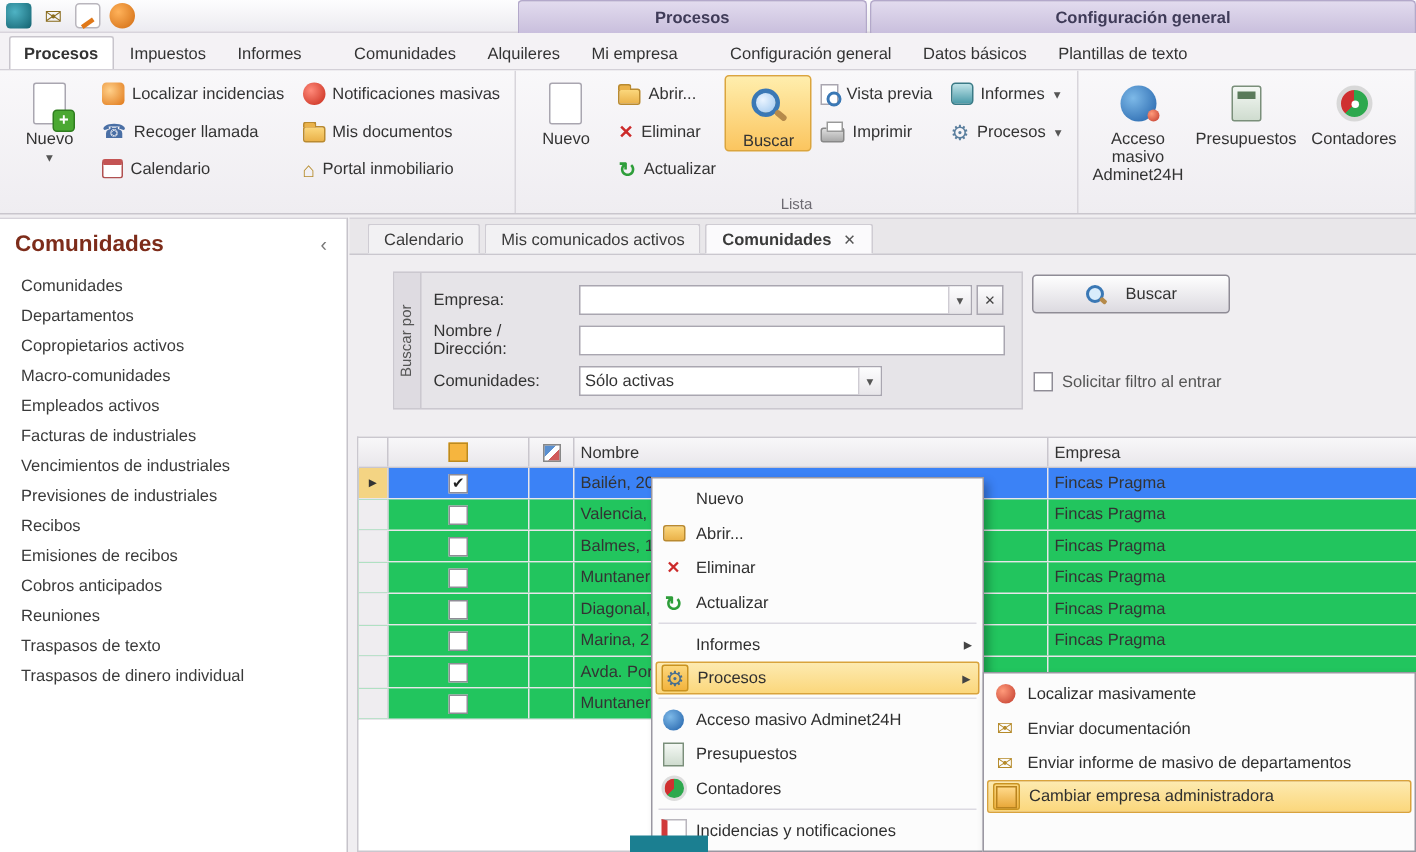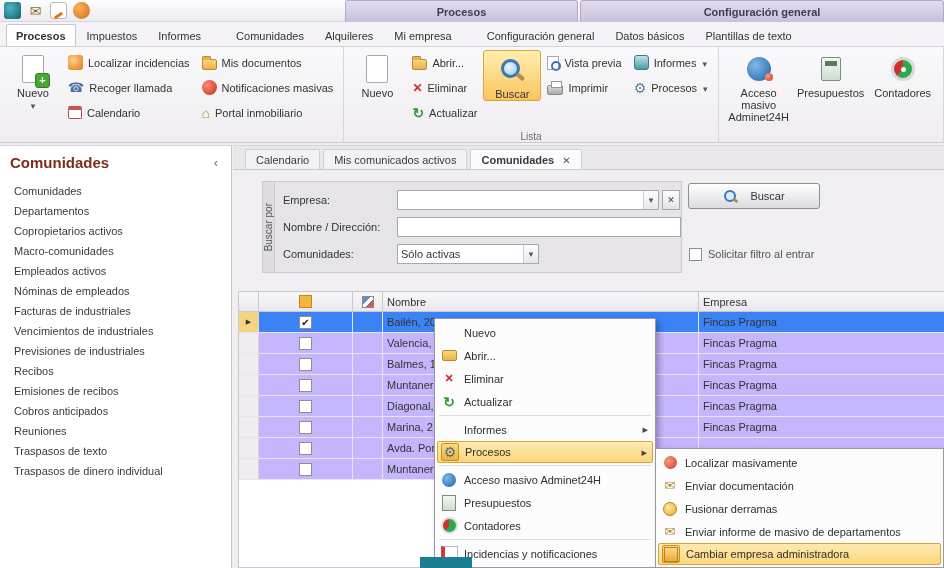--- a/index.html
+++ b/index.html
@@ -85,42 +85,42 @@
   .tab-close::before{content:"✕"}
   .dtab.active .tab-close{display:inline}
 
   
   #filterpanel{position:absolute;left:0;top:24px;right:0;height:121px}
   .fieldset{position:absolute;left:29px;top:11px;width:420px;height:92px;background:#e6e4e8;border:1px solid #cbc8cf;display:flex}
   .vlabel{width:18px;background:#dedbe1;border-right:1px solid #cbc8cf;display:flex;align-items:center;justify-content:center}
   .vlabel span{writing-mode:vertical-rl;transform:rotate(180deg);color:#555;font-size:10px}
   .fields{flex:1;padding:7px 8px;display:flex;flex-direction:column;gap:6px}
   .frow{display:flex;align-items:center;height:21px}
-  .flabel{width:114px;color:#333;flex:none}
+  .flabel{width:97px;color:#333;flex:none}
   .combo,.tinput{height:20px;background:#fff;border:1px solid #a9a6b0;display:flex;align-items:center;padding-left:3px}
   .combo .arrow{margin-left:auto;width:15px;height:100%;display:flex;align-items:center;justify-content:center;border-left:1px solid #cfccd3;background:linear-gradient(#fdfdfe,#e8e6ea)}
   .combo .arrow::before{content:"▾";color:#555;font-size:9px}
-  .w-emp{width:262px}.w-nom{width:284px}.w-com{width:142px}
+  .w-emp{width:262px}.w-nom{width:284px}.w-com{width:202px}
   .clear-btn{width:18px;height:20px;margin-left:3px;background:linear-gradient(#fdfdfe,#e4e2e6);border:1px solid #a9a6b0;display:flex;align-items:center;justify-content:center}
   .clear-btn::before{content:"✕";color:#444;font-size:9px}
   .buscar-btn{position:absolute;left:455px;top:13px;width:132px;height:26px;background:linear-gradient(#fefefe,#dcdae0);border:1px solid #8f8c96;border-radius:3px;display:flex;align-items:center;justify-content:center;gap:12px}
   .ic-search-s{position:relative;width:15px;height:15px;flex:none}
   .ic-search-s::before{content:"";position:absolute;left:1px;top:1px;width:8px;height:8px;border:2px solid #3a78b5;border-radius:50%;background:#d8ecfb}
   .ic-search-s::after{content:"";position:absolute;left:10px;top:10px;width:5px;height:3px;background:#b58a4a;border-radius:1px;transform:rotate(40deg)}
-  .filter-check{position:absolute;left:456px;top:78px;display:flex;align-items:flex-start;gap:6px;color:#555}
+  .filter-check{position:absolute;left:456px;top:78px;display:flex;align-items:center;gap:6px;color:#555}
 
   
   .cb{width:13px;height:13px;background:#fff;border:1px solid #8f8c96;display:inline-flex;align-items:center;justify-content:center;font-size:10px;color:#222;flex:none}
   .cb.indet{background:#f6b53e;border-color:#bd8a1e}
 
   
   #grid{position:absolute;left:5px;top:145px;right:0;bottom:0;background:#fff;border:1px solid #cac7ce;border-right:none;overflow:hidden}
   .ghead{display:flex;height:20px;background:linear-gradient(#f8f7f9,#e9e7eb);border-bottom:1px solid #c9c6cd}
   .gh{display:flex;align-items:center;padding:0 4px;border-right:1px solid #c9c6cd;color:#333}
-  .grow{display:flex;height:21px;border-bottom:1px solid #e8e6ea;background:#c4b5fd}
+  .grow{display:flex;height:21px;border-bottom:1px solid #e8e6ea;background:#22c55e}
   .gc{display:flex;align-items:center;padding:0 4px;border-right:1px solid #e8e6ea;overflow:hidden;white-space:nowrap}
   .c-ind{width:20px;justify-content:center;padding:0}
   .grow .c-ind{background:#efedf0;border-right:1px solid #d9d6dc}
   .c-check{width:94px;justify-content:center}
   .c-icon{width:30px;justify-content:center}
   .c-nombre{width:316px}
   .c-empresa{flex:1;border-right:none}
   .grow.selected{background:#3b82f6}
   .grow.selected .c-ind{background:#f4d483}
   .grow.selected .c-ind::before{content:"▶";font-size:7px;color:#333}
@@ -195,26 +195,26 @@
         <span class="g-phone"></span>
         <span>Recoger llamada</span>
       </div>
       <div class="rsmall">
         <span class="ic-cal"></span>
         <span>Calendario</span>
       </div>
     </div>
     <div class="rcol">
       <div class="rsmall">
+        <span class="chip chip-red"></span>
+        <span>Notificaciones masivas</span>
+      </div>
+      <div class="rsmall">
         <span class="ic-folder"></span>
         <span>Mis documentos</span>
-      </div>
-      <div class="rsmall">
-        <span class="chip chip-red"></span>
-        <span>Notificaciones masivas</span>
       </div>
       <div class="rsmall">
         <span class="g-house"></span>
         <span>Portal inmobiliario</span>
       </div>
     </div>
   </div>
 
   <div class="rgroup">
     <div class="rbig">
@@ -297,21 +297,20 @@
 <div id="sidebar">
   <div class="sb-header">
     <span class="sb-title">Comunidades</span>
     <span class="sb-chevron"></span>
   </div>
   <div class="sb-item"><span>Comunidades</span></div>
     <div class="sb-item"><span>Departamentos</span></div>
     <div class="sb-item"><span>Copropietarios activos</span></div>
     <div class="sb-item"><span>Macro-comunidades</span></div>
     <div class="sb-item"><span>Empleados activos</span></div>
-    <div class="sb-item"><span>Nóminas de empleados</span></div>
     <div class="sb-item"><span>Facturas de industriales</span></div>
     <div class="sb-item"><span>Vencimientos de industriales</span></div>
     <div class="sb-item"><span>Previsiones de industriales</span></div>
     <div class="sb-item"><span>Recibos</span></div>
     <div class="sb-item"><span>Emisiones de recibos</span></div>
     <div class="sb-item"><span>Cobros anticipados</span></div>
     <div class="sb-item"><span>Reuniones</span></div>
     <div class="sb-item"><span>Traspasos de texto</span></div>
     <div class="sb-item"><span>Traspasos de dinero individual</span></div>
 </div>
@@ -516,24 +515,20 @@
 <div id="submenu">
   <div class="mi">
       <span class="mi-icon" data-icon="notify-icon"></span>
       <span class="mi-label">Localizar masivamente</span>
     </div>
     <div class="mi">
       <span class="mi-icon" data-icon="send-doc-icon"></span>
       <span class="mi-label">Enviar documentación</span>
     </div>
     <div class="mi">
-      <span class="mi-icon" data-icon="merge-icon"></span>
-      <span class="mi-label">Fusionar derramas</span>
-    </div>
-    <div class="mi">
       <span class="mi-icon" data-icon="expense-icon"></span>
       <span class="mi-label">Enviar informe de masivo de departamentos</span>
     </div>
     <div class="mi highlighted">
       <span class="mi-icon" data-icon="company-icon"></span>
       <span class="mi-label">Cambiar empresa administradora</span>
     </div>
 </div>
 
 <div id="teal-frag"></div>

